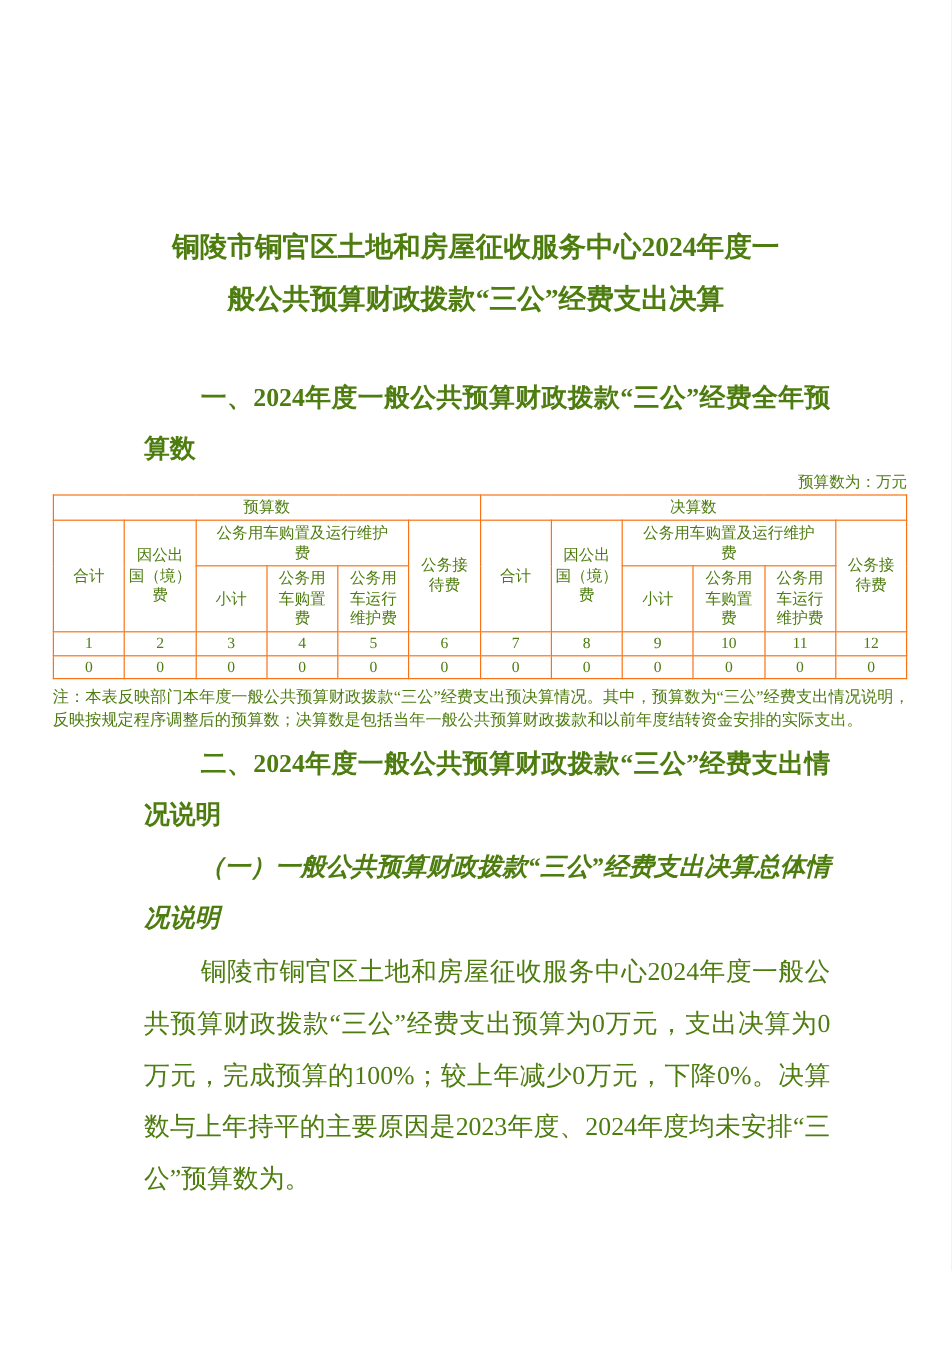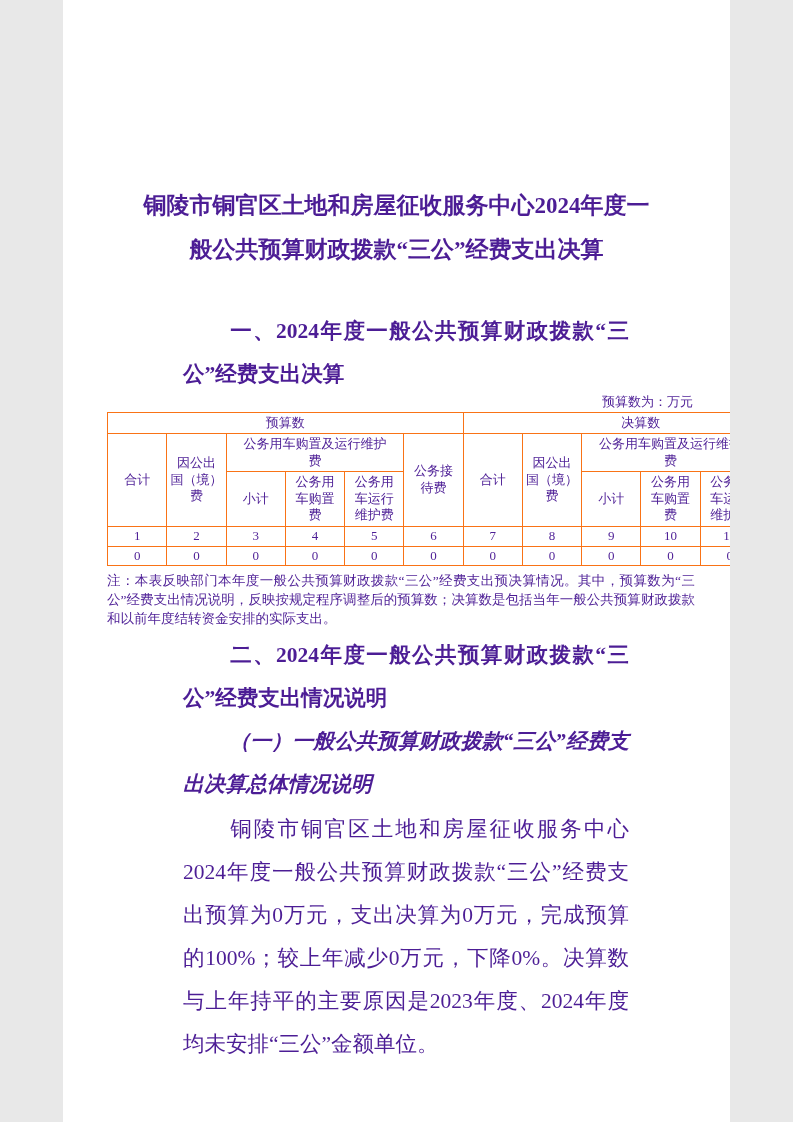--- a/index.html
+++ b/index.html
@@ -1,22 +1,22 @@
 <!DOCTYPE html>
 <html lang="zh"><head>
 <meta charset="utf-8">
 <style>
   html, body { margin: 0; padding: 0; background: #e8e8e8; }
   .page {
     position: relative;
-    width: 667px;
+    width: 793px;
     height: 1122px;
     margin: 0 auto;
     background: #ffffff;
-    color: #4c1d95;
+    color: #4d7c0f;
     font-family: "Liberation Serif", "DejaVu Serif", serif;
     box-sizing: border-box;
     overflow: hidden;
   }
   .doc-title {
     margin: 0;
     padding-top: 184px;
     font-size: 23px;
     font-weight: bold;
     line-height: 44px;
@@ -83,21 +83,21 @@
   }
 </style>
 </head>
 <body>
 
 <div class="page">
 
   <h1 class="doc-title">铜陵市铜官区土地和房屋征收服务中心2024年度一
 般公共预算财政拨款“三公”经费支出决算</h1>
 
-  <h2 class="sec-heading">一、2024年度一般公共预算财政拨款“三公”经费支出决算</h2>
+  <h2 class="sec-heading">一、2024年度一般公共预算财政拨款“三公”经费全年预算数</h2>
 
   <div class="unit-label">预算数为：万元</div>
 
   <table class="sangong">
     <colgroup>
       <col>
         <col>
         <col>
         <col>
         <col>
@@ -178,15 +178,15 @@
       </tr>
     </tbody>
   </table>
 
   <p class="table-note">注：本表反映部门本年度一般公共预算财政拨款“三公”经费支出预决算情况。其中，预算数为“三公”经费支出情况说明，反映按规定程序调整后的预算数；决算数是包括当年一般公共预算财政拨款和以前年度结转资金安排的实际支出。</p>
 
   <h2 class="sec-heading sec2">二、2024年度一般公共预算财政拨款“三公”经费支出情况说明</h2>
 
   <h3 class="sub-heading">（一）一般公共预算财政拨款“三公”经费支出决算总体情况说明</h3>
 
-  <p class="body-par">铜陵市铜官区土地和房屋征收服务中心2024年度一般公共预算财政拨款“三公”经费支出预算为0万元，支出决算为0万元，完成预算的100%；较上年减少0万元，下降0%。决算数与上年持平的主要原因是2023年度、2024年度均未安排“三公”金额单位。</p>
+  <p class="body-par">铜陵市铜官区土地和房屋征收服务中心2024年度一般公共预算财政拨款“三公”经费支出预算为0万元，支出决算为0万元，完成预算的100%；较上年减少0万元，下降0%。决算数与上年持平的主要原因是2023年度、2024年度均未安排“三公”预算数为。</p>
 
 </div>
 
 </body></html>

